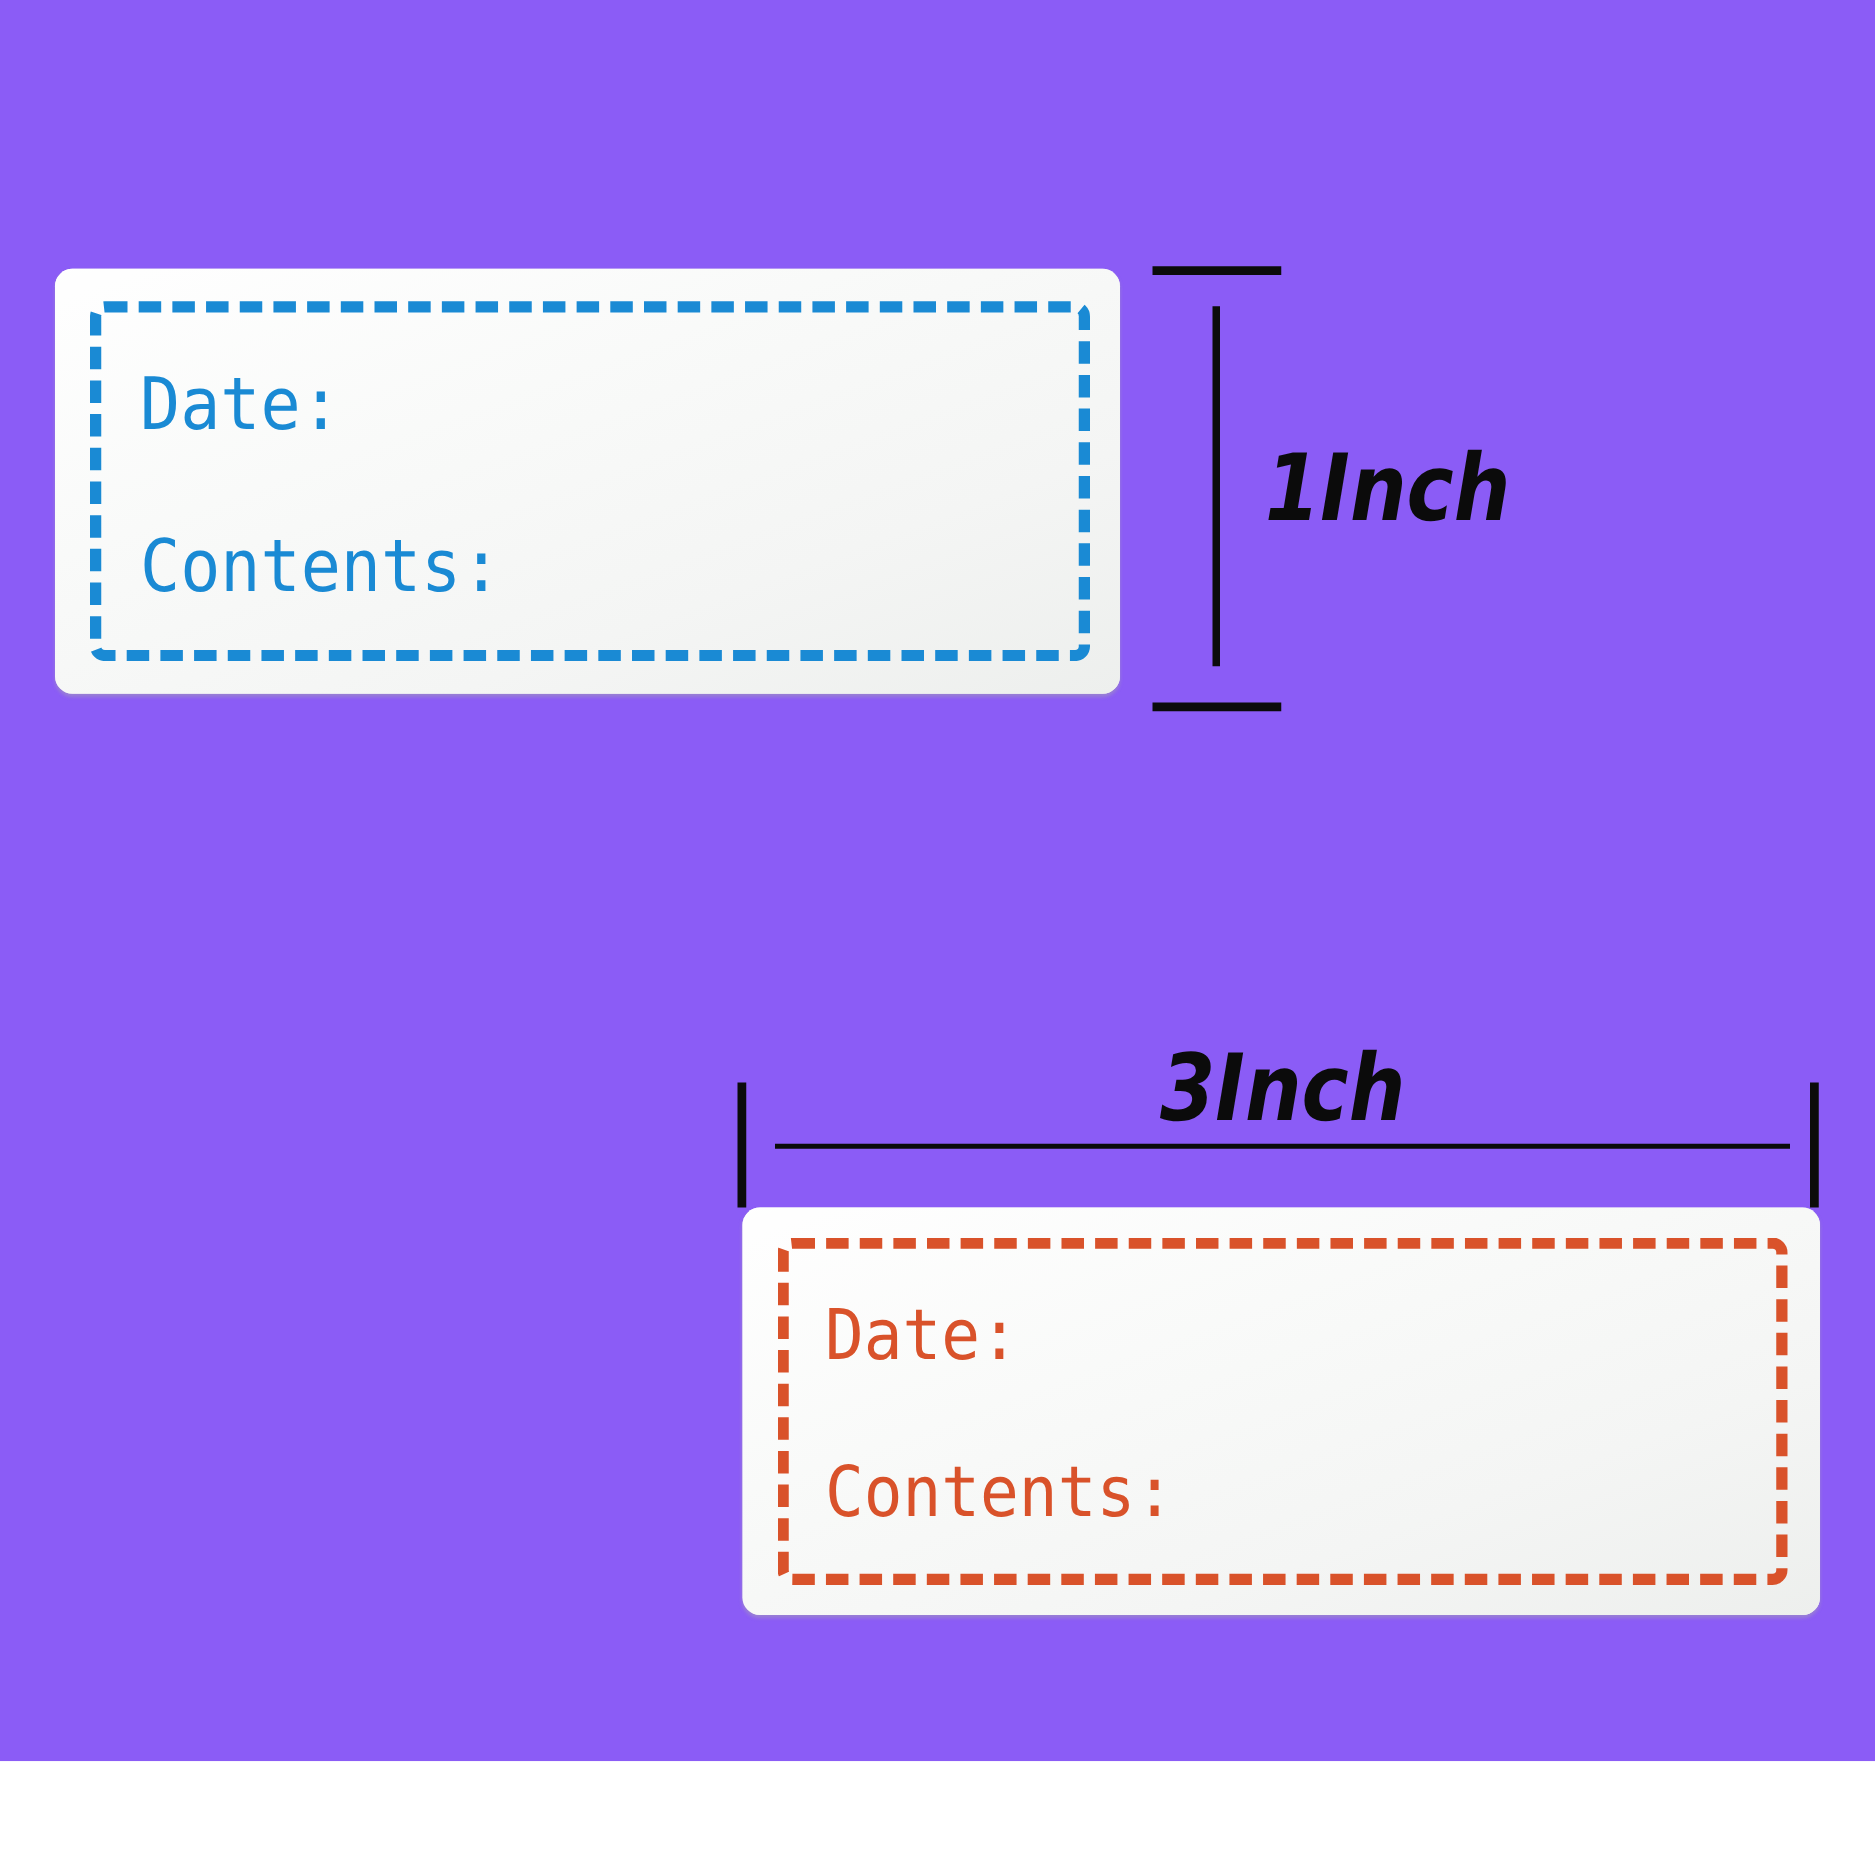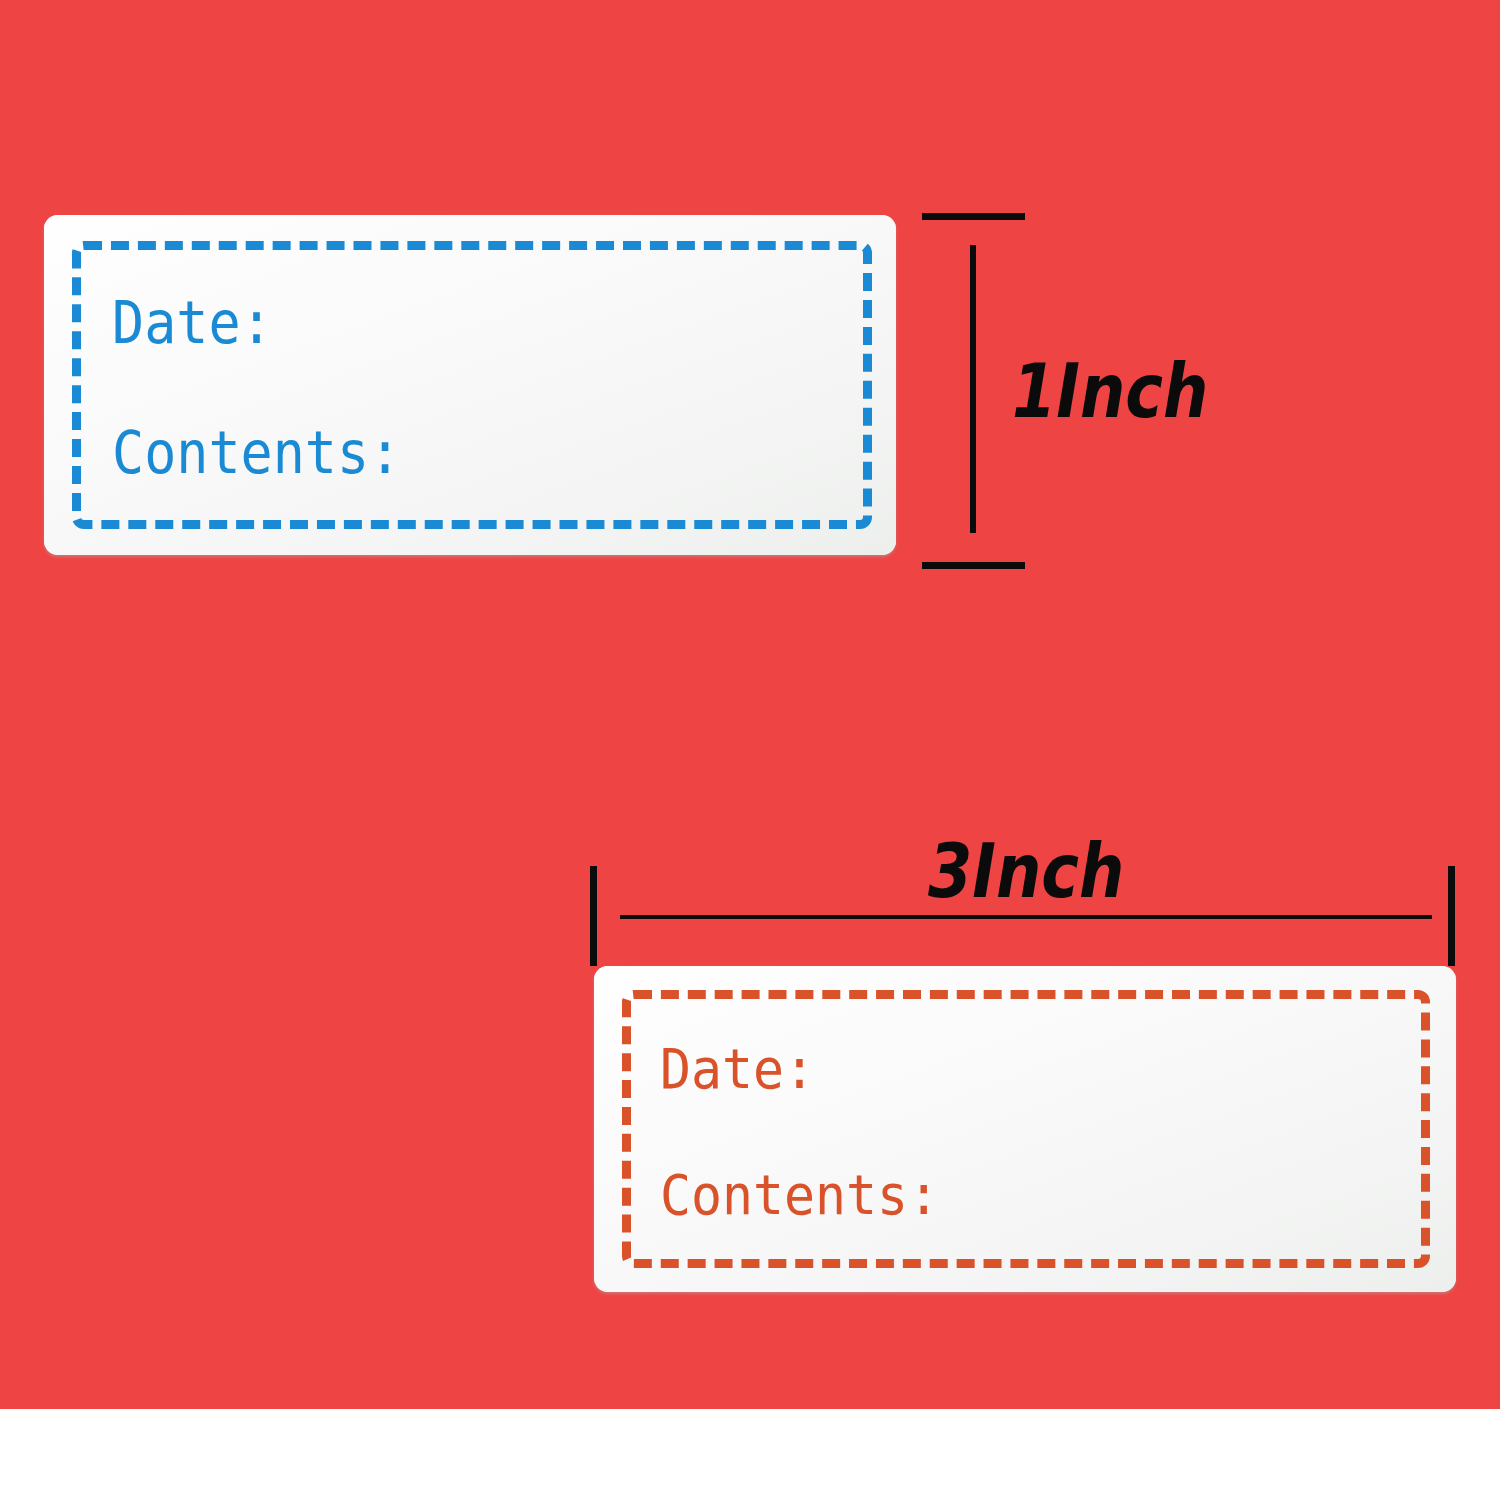--- a/index.html
+++ b/index.html
@@ -4,21 +4,21 @@
 <style>
   html, body {
     margin: 0;
     padding: 0;
     background: #ffffff;
   }
   #canvas {
     position: relative;
     width: 1500px;
     height: 1409px;
-    background: #ef4444;
+    background: #8b5cf6;
     overflow: hidden;
     font-family: "Liberation Sans", sans-serif;
   }
 
   
   .sticker {
     position: absolute;
     background: #f7f8f7;
     border-radius: 14px;
     box-shadow: 0 2px 3px rgba(170,172,170,0.45);

